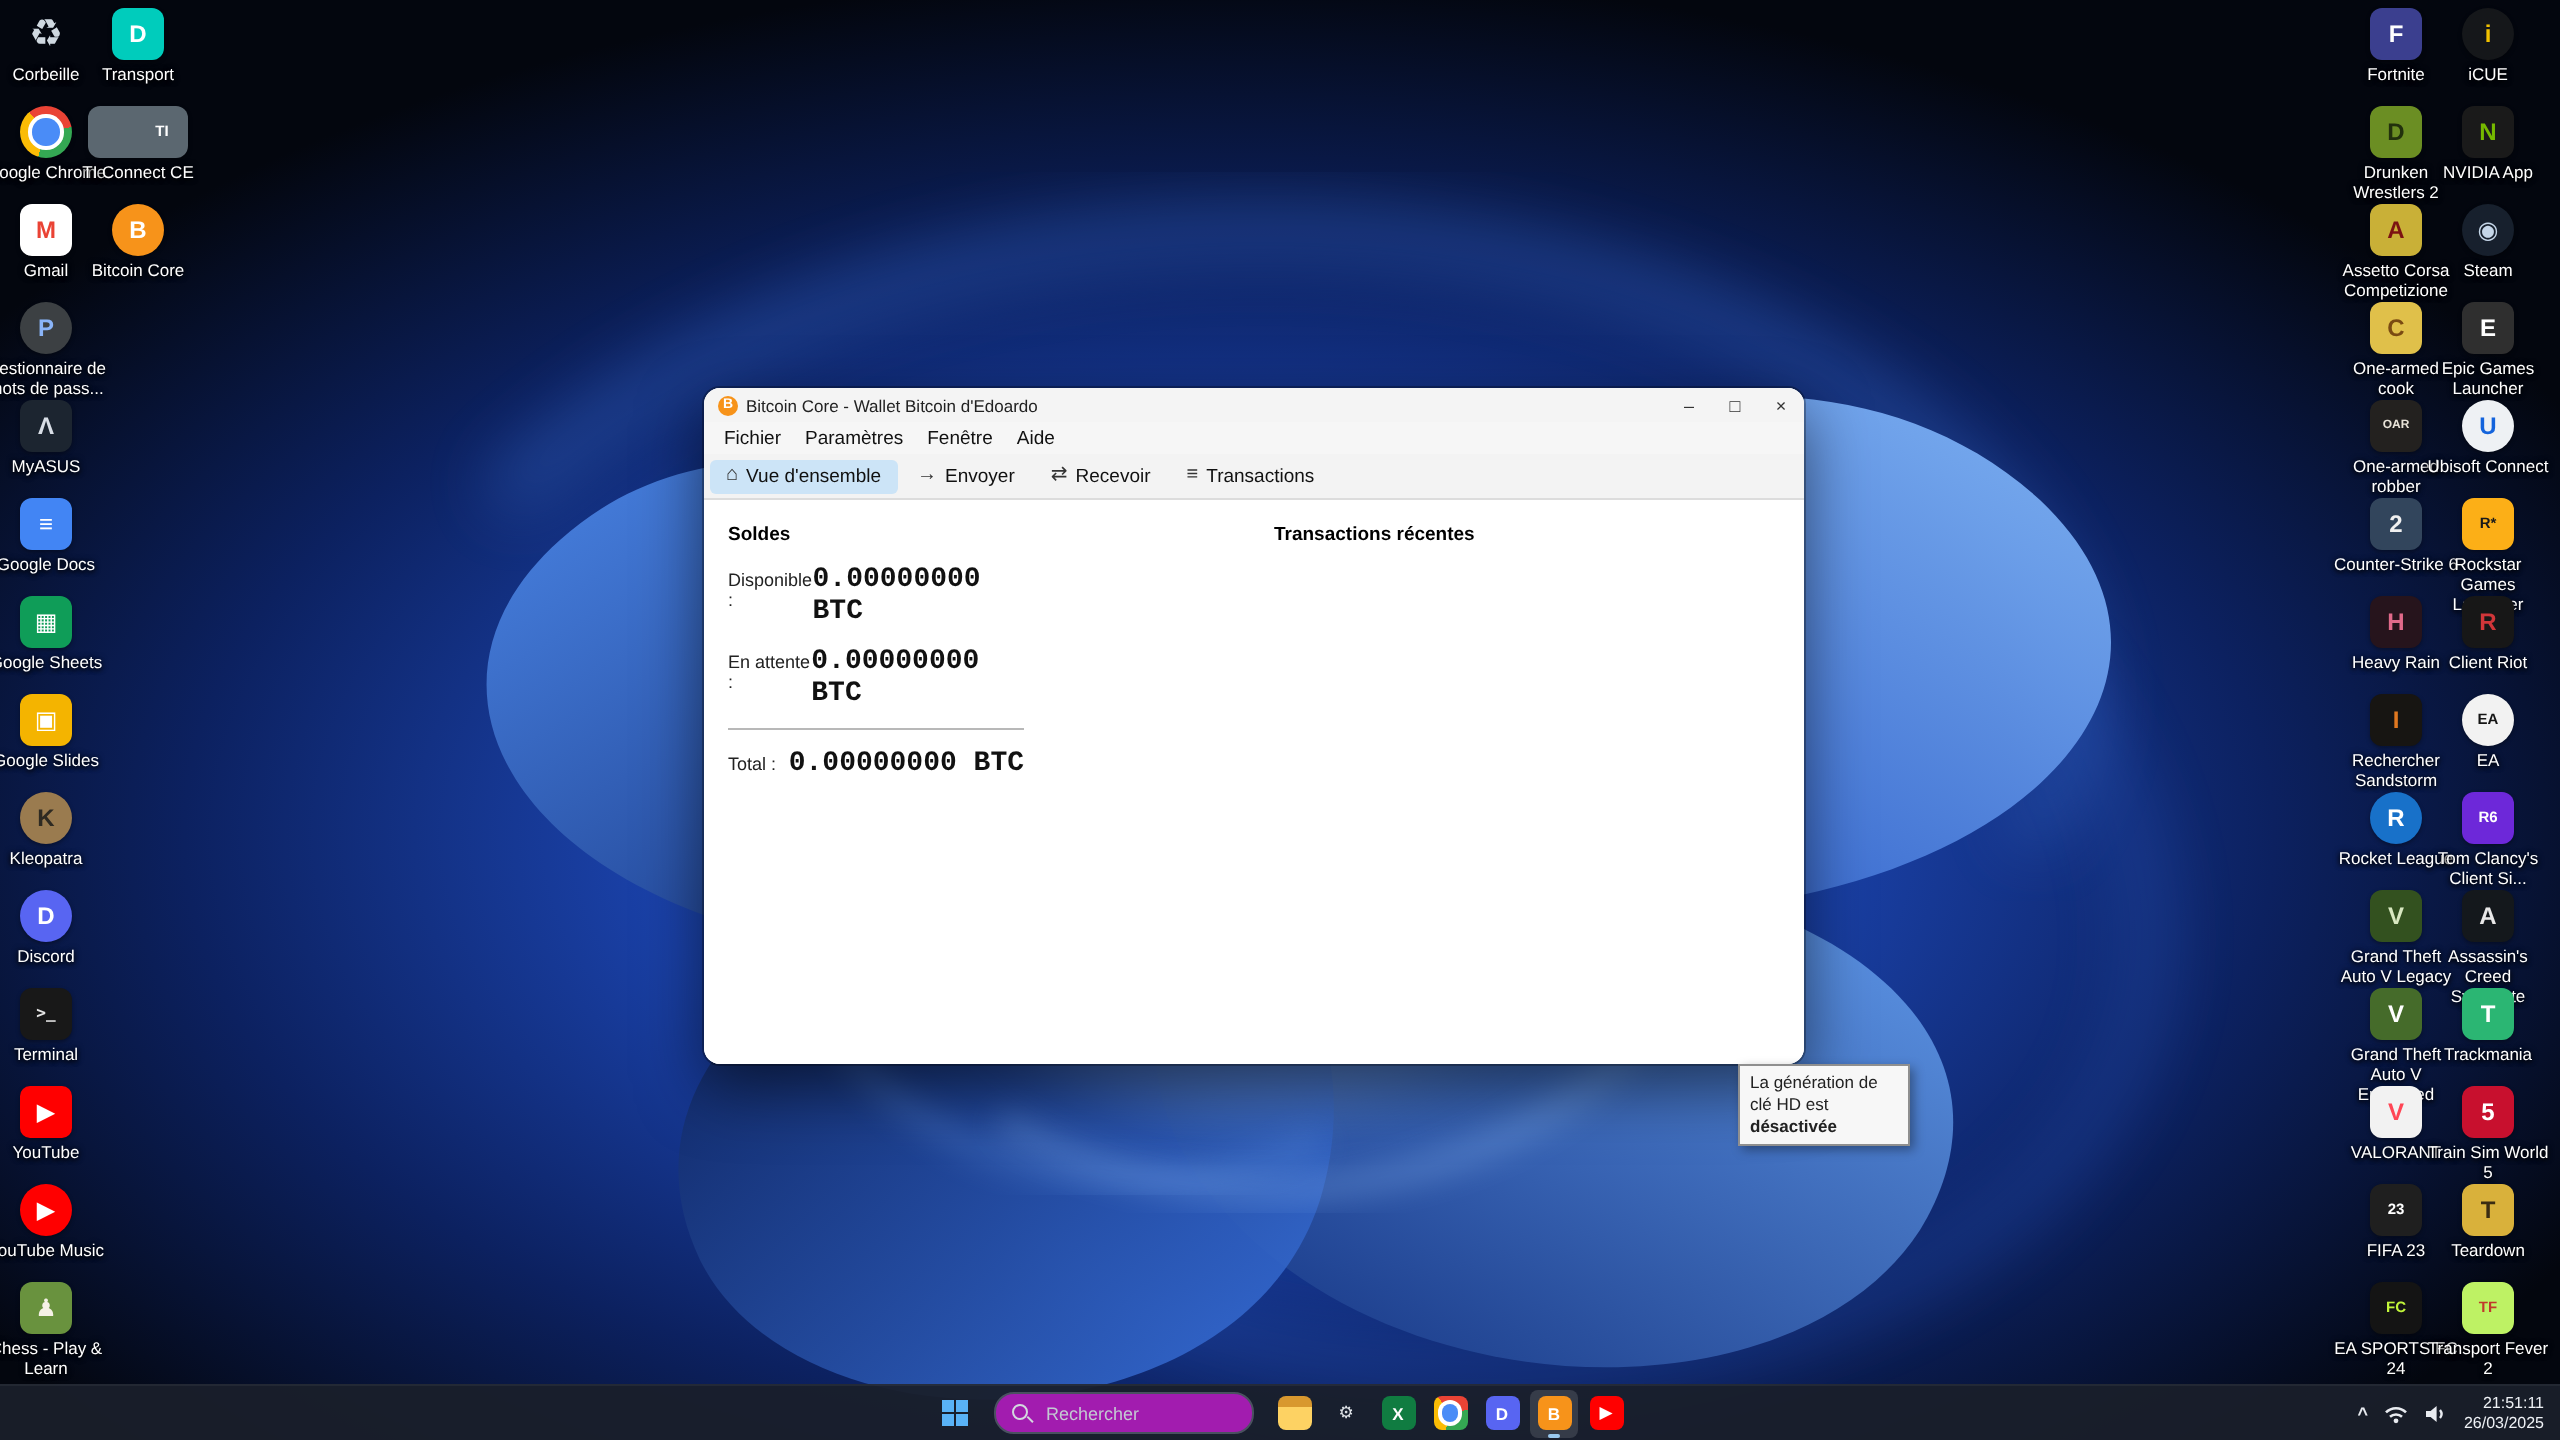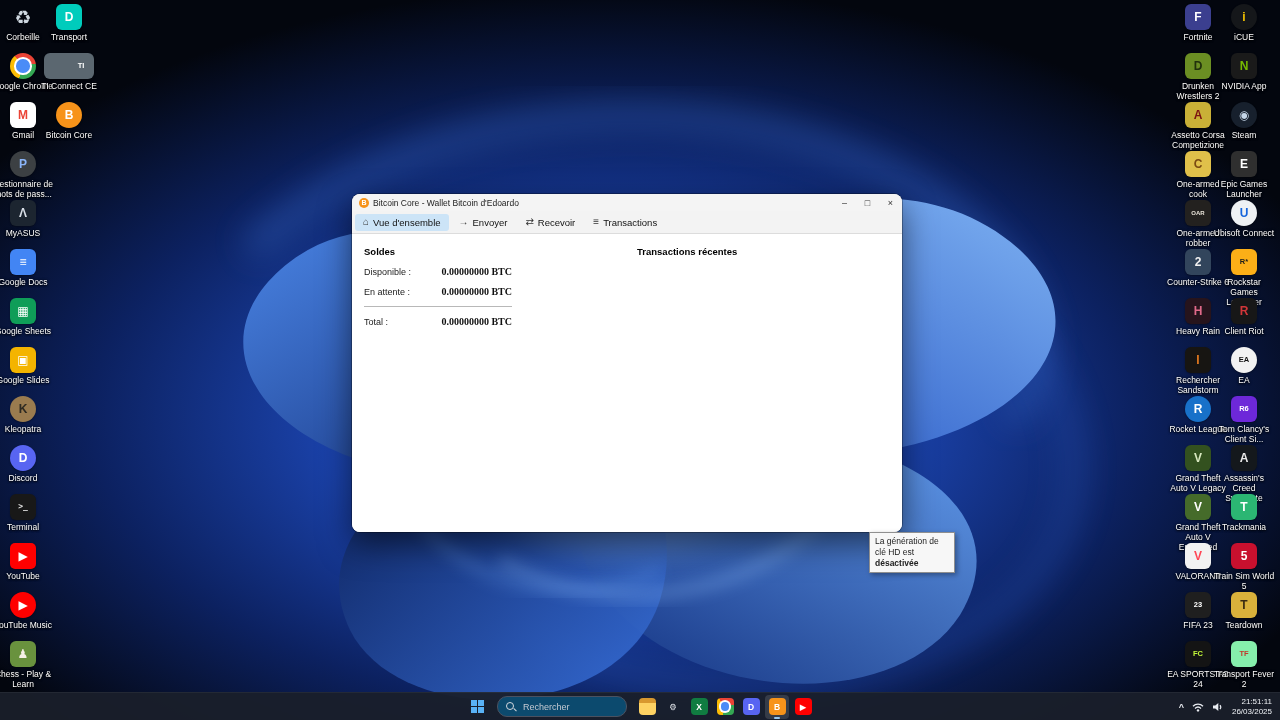--- a/index.html
+++ b/index.html
@@ -44,21 +44,21 @@
     padding-left:3px;gap:2px;flex:0 0 auto}
   .tab{display:flex;align-items:center;gap:4px;padding:3px 8px;border-radius:3px;font-size:9.5px;color:#111}
   .tab.active{background:var(--tab-active-bg,#cce4f7)}
   .tab-ic{font-size:10px;line-height:1;color:#333}
   .bc-content{flex:1;display:flex;background:#fff}
   .pane-left{width:285px;padding:12px 0 0 12px;box-sizing:border-box}
   .pane-right{flex:1;padding:12px 0 0 0}
   .sect-h{font-weight:700;font-size:9.5px;margin-bottom:9px;color:#000}
   .brow{display:flex;justify-content:space-between;width:148px;margin-bottom:9px;align-items:baseline}
   .blabel{font-size:9px;color:#222}
-  .bvalue{font-family:Liberation Serif, serif;font-weight:700;font-size:10px;color:#111}
+  .bvalue{font-family:Liberation Mono, monospace;font-weight:700;font-size:14px;color:#111}
   .bdivider{width:148px;border-top:1px solid #b8b8b8;margin:3px 0 9px}
   .bc-status{height:18px;background:#fafafa;display:flex;align-items:center;justify-content:flex-end;gap:6px;
     padding-right:9px;flex:0 0 auto;color:#555}
   .sb-unit{font-size:8.5px;color:#333}
   .lock-ic{position:relative;width:8px;height:6px;background:#555;border-radius:1px;margin-top:3px}
   .lock-ic::before{content:"";position:absolute;left:1.5px;top:-4px;width:3.5px;height:4px;border:1.4px solid #555;
     border-bottom:none;border-radius:3px 3px 0 0}
   .hd-badge{font-size:7.5px;font-weight:700;text-decoration:line-through;color:#555}
   .netbars{display:flex;align-items:flex-end;gap:1px;height:9px}
   .netbars span{width:1.6px;background:#555}
@@ -71,21 +71,21 @@
     border:1px solid #8f8f8f;box-shadow:2px 2px 5px rgba(0,0,0,.35);font-size:8.5px;line-height:11px;
     padding:3px 5px;color:#222;z-index:6}
 
   
   .taskbar{position:absolute;left:0;right:0;bottom:0;height:27px;background:rgba(26,31,43,.94);
     border-top:1px solid rgba(255,255,255,.05);display:flex;align-items:center;justify-content:center;z-index:10}
   .tb-center{display:flex;align-items:center;gap:2px}
   .start-btn{width:26px;height:22px;border-radius:4px;display:flex;align-items:center;justify-content:center}
   .win-logo{display:grid;grid-template-columns:6px 6px;grid-template-rows:6px 6px;gap:1px}
   .win-logo span{background:#59b2f6}
-  .search-pill{height:19px;width:112px;border-radius:10px;background:#0c4a6e;border:1px solid #4a5160;
+  .search-pill{height:19px;width:112px;border-radius:10px;background:#a21caf;border:1px solid #4a5160;
     display:flex;align-items:center;gap:5px;padding:0 8px;margin:0 5px}
   .search-pill input{background:transparent;border:none;outline:none;color:#e2e6ec;font-size:9px;width:78px;font-family:inherit}
   .search-pill input::placeholder{color:#c3c9d2}
   .mag{position:relative;width:10px;height:10px;flex:0 0 auto}
   .mag::before{content:"";position:absolute;left:0;top:0;width:6px;height:6px;border:1.4px solid #d3d8df;border-radius:50%}
   .mag::after{content:"";position:absolute;left:6.5px;top:7px;width:3.5px;height:1.4px;background:#d3d8df;transform:rotate(45deg)}
   .tapp{position:relative;width:24px;height:24px;border-radius:4px;display:flex;align-items:center;justify-content:center;margin:0 1px}
   .tapp.active{background:rgba(255,255,255,.13)}
   .tapp.active::after{content:"";position:absolute;bottom:0;left:9px;width:6px;height:2px;border-radius:1px;background:#98c8ef}
   .tic{width:17px;height:17px;border-radius:4px;display:flex;align-items:center;justify-content:center;font-size:8.5px;font-weight:700}
@@ -365,35 +365,45 @@
         <div class="dicon tsw5-icon" style="background: rgb(200, 16, 46); color: rgb(255, 255, 255);">5</div>
         <div class="dlabel">Train Sim World 5</div>
       </div>
 
       <div class="dcell">
         <div class="dicon teardown-icon" style="background: rgb(217, 177, 59); color: rgb(58, 44, 18);">T</div>
         <div class="dlabel">Teardown</div>
       </div>
 
       <div class="dcell">
-        <div class="dicon transport-fever-icon" style="background: #86efac; color: rgb(192, 57, 43);">TF</div>
+        <div class="dicon transport-fever-icon" style="background: #bef264; color: rgb(192, 57, 43);">TF</div>
         <div class="dlabel">Transport Fever 2</div>
       </div>
     </div>
 
   <div class="bc-window">
     <div class="bc-titlebar">
       <span class="bc-badge">B</span>
       <span class="bc-title">Bitcoin Core - Wallet Bitcoin d'Edoardo</span>
       <div class="bc-controls">
         <span class="bc-ctrl">–</span>
         <span class="bc-ctrl">□</span>
         <span class="bc-ctrl">×</span>
       </div>
     </div>
+    <div class="bc-menubar">
+
+        <span class="menu-item">Fichier</span>
+
+        <span class="menu-item">Paramètres</span>
+
+        <span class="menu-item">Fenêtre</span>
+
+        <span class="menu-item">Aide</span>
+      </div>
     <div class="bc-toolbar">
 
         <div class="tab active">
           <span class="tab-ic">⌂</span>
           <span>Vue d'ensemble</span>
         </div>
 
         <div class="tab">
           <span class="tab-ic">→</span>
           <span>Envoyer</span>

